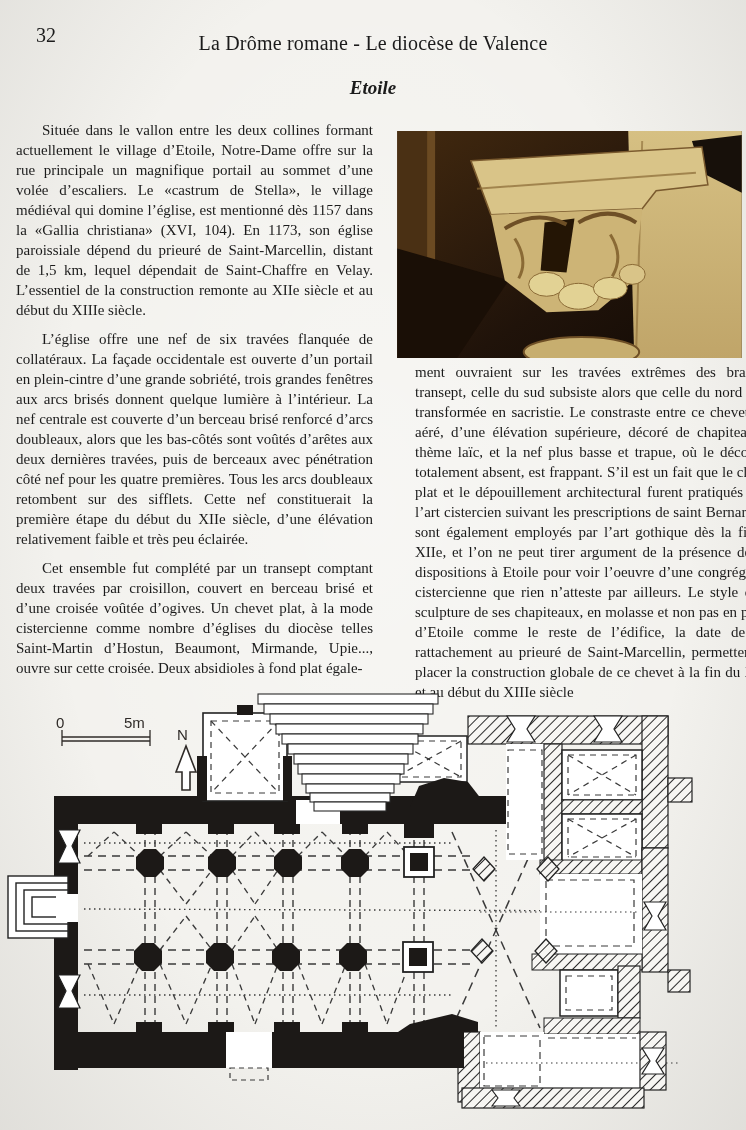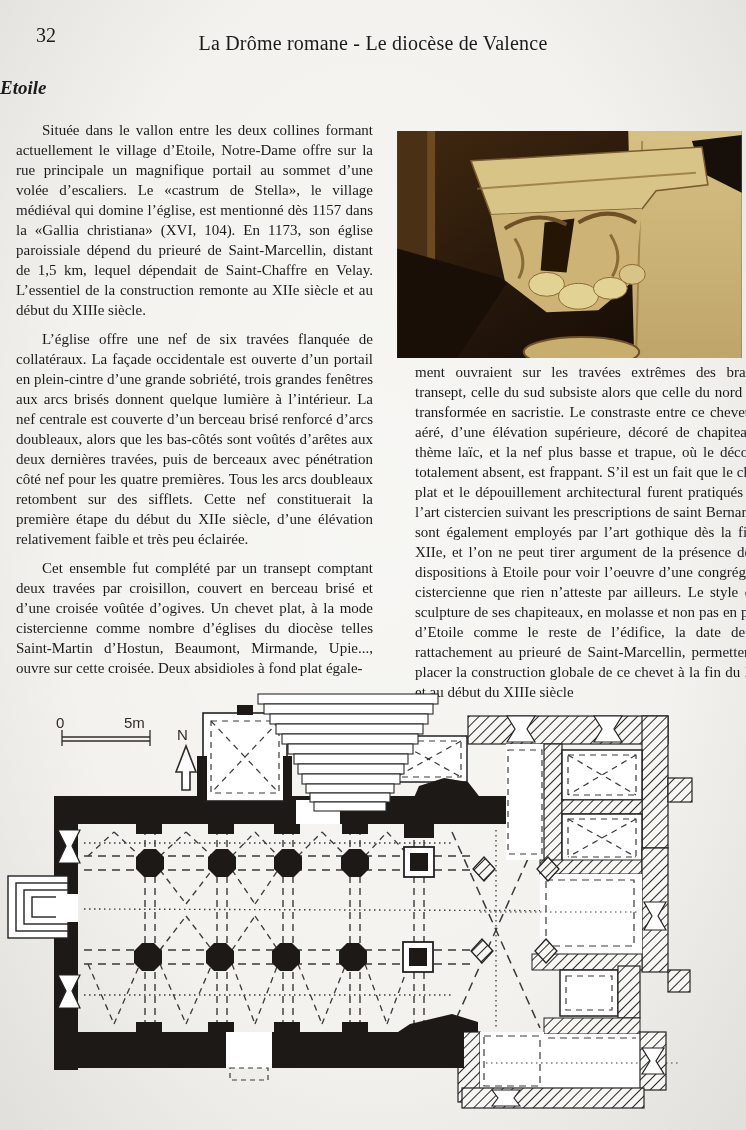--- a/index.html
+++ b/index.html
@@ -5,21 +5,21 @@
   html,body{margin:0;padding:0;}
   body{
     width:746px;height:1130px;position:relative;overflow:hidden;
     background:#f3f2ee;
     font-family:"Liberation Serif", serif;color:#1b1b1b;
   }
   .scan-shade{position:absolute;inset:0;pointer-events:none;
     background:radial-gradient(ellipse at 50% 45%, rgba(255,255,255,0.35) 0%, rgba(0,0,0,0) 60%, rgba(60,55,45,0.10) 100%);}
   .page-number{position:absolute;left:36px;top:24px;font-size:20px;}
   .header-title{position:absolute;left:0;top:24px;width:746px;text-align:center;font-size:20px;letter-spacing:.2px;margin-top:8px;}
-  .article-title{position:absolute;left:0;top:76px;width:746px;text-align:left;
+  .article-title{position:absolute;left:0;top:76px;width:746px;text-align:center;
     font-style:italic;font-weight:bold;font-size:19px;line-height:23px;}
   .col-left{position:absolute;left:16px;top:120px;width:357px;}
   .col-right{position:absolute;left:379px;top:362px;width:361px;margin-left:36px;}
   .col-left p,.col-right p{
     margin:0 0 9px 0;font-size:15px;line-height:20px;text-align:justify;text-indent:26px;}
   .col-right p.cont{text-indent:0;}
   .photo{position:absolute;left:397px;top:131px;width:345px;height:227px;}
   .photo svg{display:block;width:100%;height:100%;}
   .plan{position:absolute;left:0;top:680px;width:746px;height:450px;}
   .plan svg{display:block;width:100%;height:100%;}

